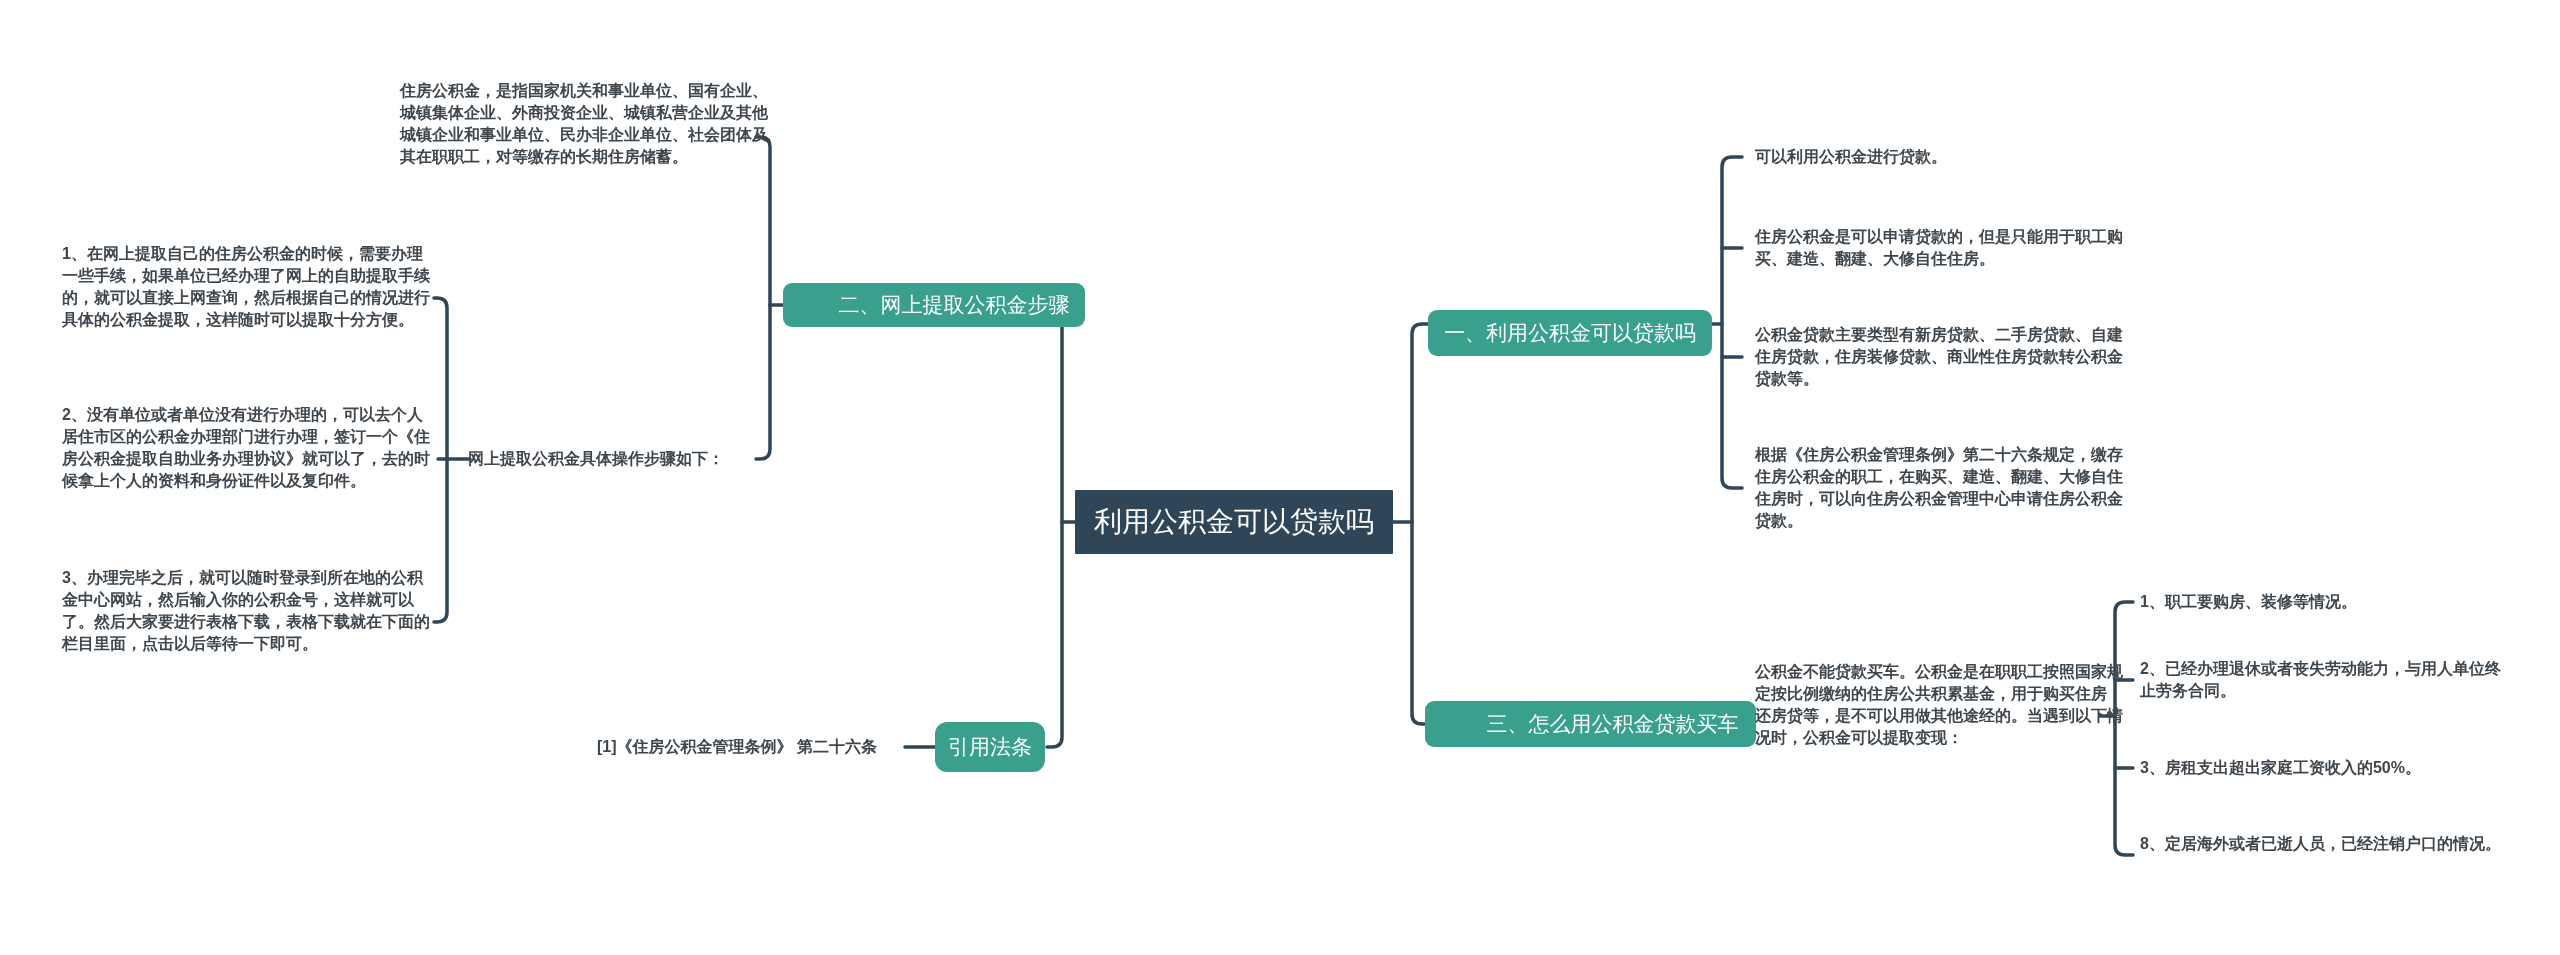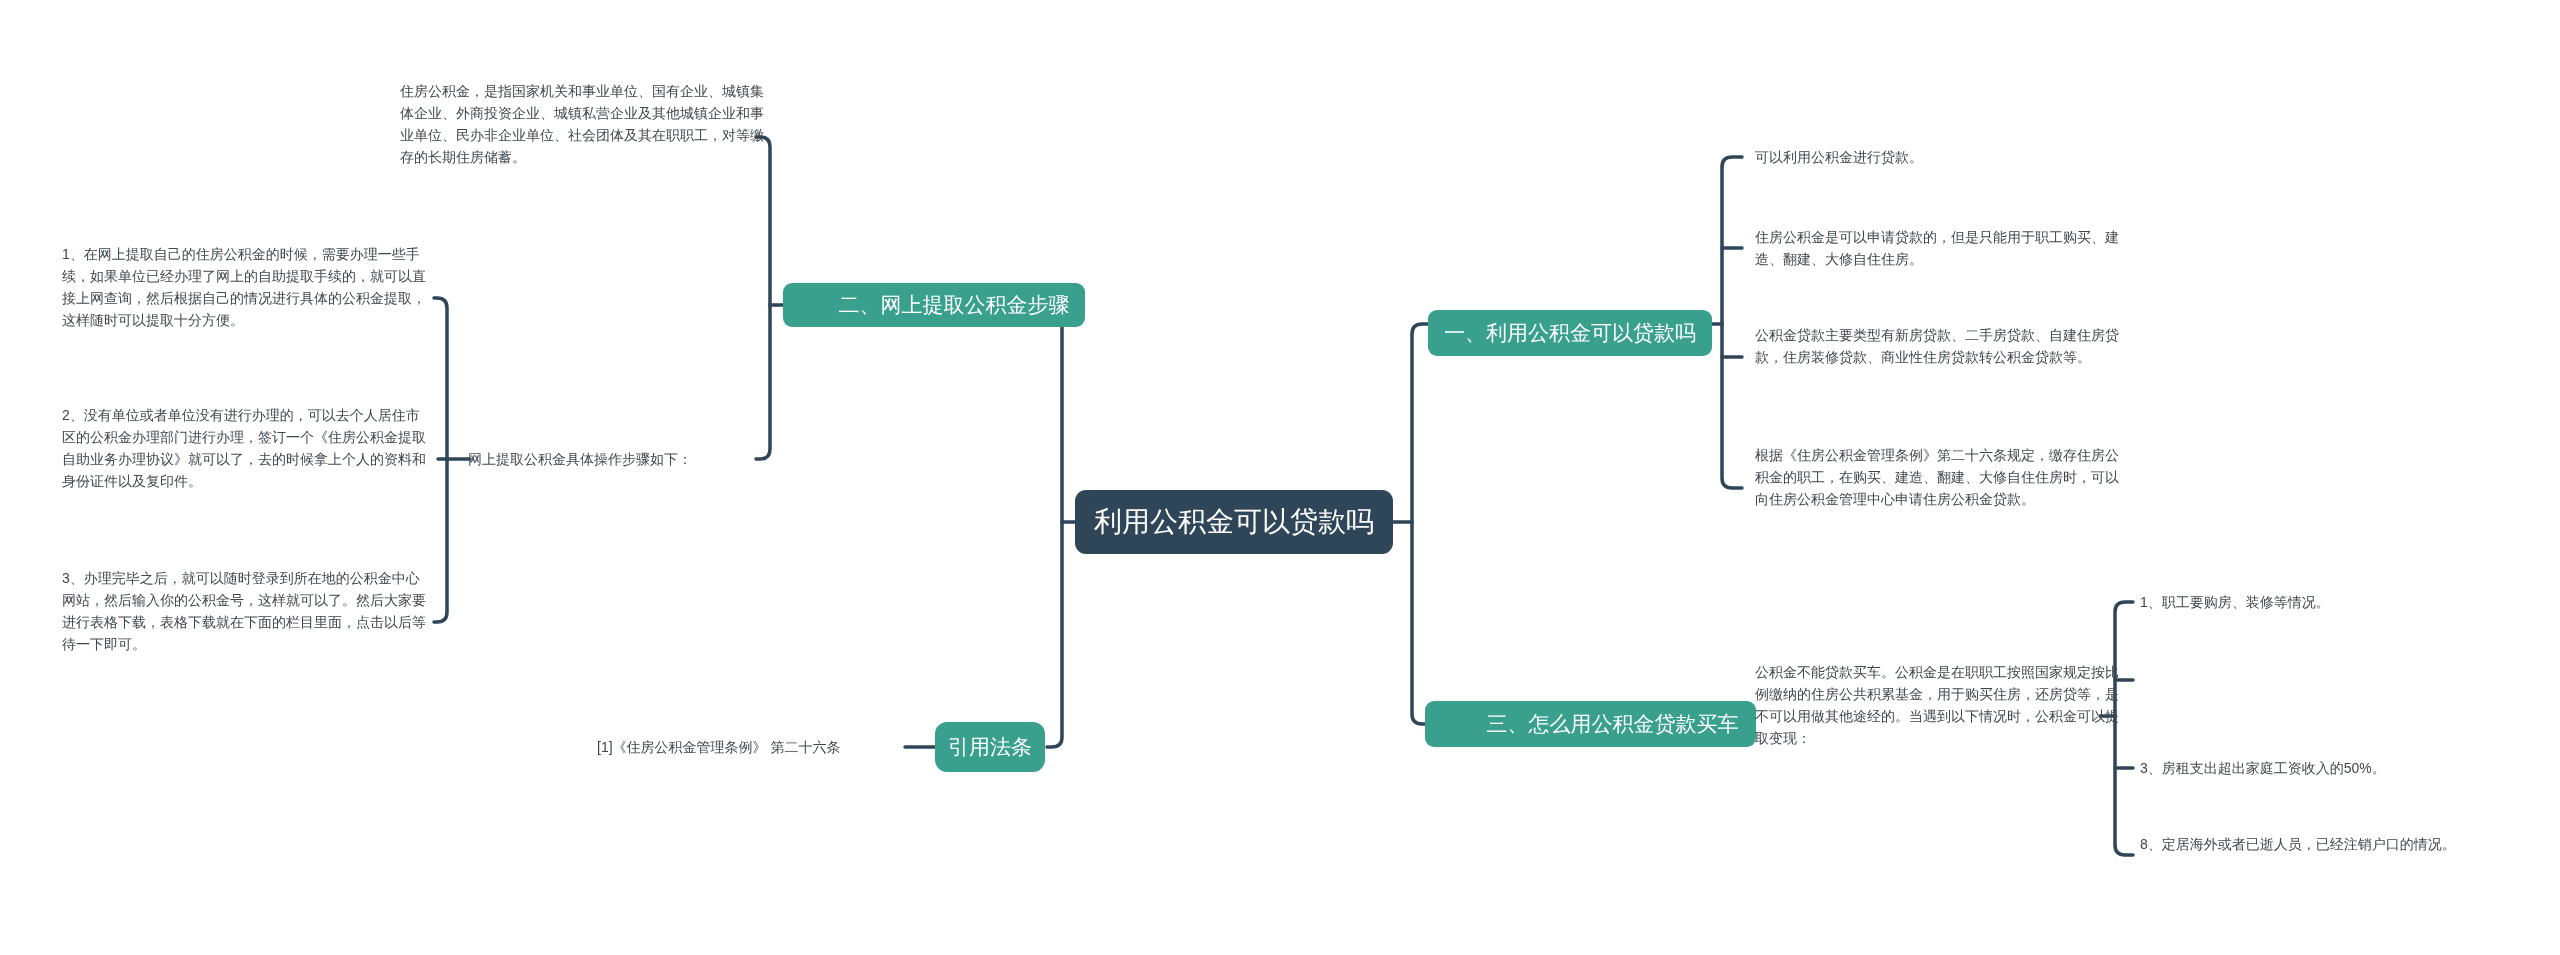--- a/index.html
+++ b/index.html
@@ -9,31 +9,31 @@
     --text:#3f474e;
   }
   html,body{margin:0;padding:0;background:#ffffff;}
   .canvas{
     position:relative;width:2560px;height:955px;background:#ffffff;overflow:hidden;
     font-family:"Liberation Sans",sans-serif;
   }
   .wires{position:absolute;left:0;top:0;width:2560px;height:955px;}
   .wires path{fill:none;stroke:var(--line);stroke-width:3.5;stroke-linecap:round;}
   .para{
-    position:absolute;color:var(--text);font-size:14px;line-height:22px;
-    text-align:left;letter-spacing:0;
+    position:absolute;color:var(--text);font-size:16px;line-height:22px;
+    text-align:left;letter-spacing:0;font-weight:bold;
   }
   .node{
     position:absolute;display:flex;align-items:center;justify-content:center;
     background:var(--node-teal);color:#ffffff;border-radius:9px;
     font-size:21px;white-space:nowrap;
   }
   .node-central{
     position:absolute;display:flex;align-items:center;justify-content:center;
-    background:var(--node-dark);color:#ffffff;border-radius:11px;
+    background:var(--node-dark);color:#ffffff;border-radius:1px;
     font-size:28px;white-space:nowrap;
   }
 </style>
 </head>
 <body>
 
 <div class="canvas">
 
   <svg class="wires" viewBox="0 0 2560 955" xmlns="http://www.w3.org/2000/svg">
 
@@ -86,16 +86,17 @@
   <div class="para" style="left:1755px;top:146px;width:368px;">可以利用公积金进行贷款。</div>
   <div class="para" style="left:1755px;top:324px;width:368px;">公积金贷款主要类型有新房贷款、二手房贷款、自建住房贷款，住房装修贷款、商业性住房贷款转公积金贷款等。</div>
   <div class="para" style="left:1755px;top:226px;width:368px;">住房公积金是可以申请贷款的，但是只能用于职工购买、建造、翻建、大修自住住房。</div>
   <div class="para" style="left:1755px;top:444px;width:368px;">根据《住房公积金管理条例》第二十六条规定，缴存住房公积金的职工，在购买、建造、翻建、大修自住住房时，可以向住房公积金管理中心申请住房公积金贷款。</div>
 
   <div class="node" style="left:1425px;top:701px;width:287px;height:46px;padding-left:44px;">三、怎么用公积金贷款买车</div>
 
   <div class="para" style="left:1755px;top:661px;width:368px;">公积金不能贷款买车。公积金是在职职工按照国家规定按比例缴纳的住房公共积累基金，用于购买住房，还房贷等，是不可以用做其他途经的。当遇到以下情况时，公积金可以提取变现：</div>
 
   <div class="para" style="left:2140px;top:591px;width:368px;">1、职工要购房、装修等情况。</div>
+  <div class="para" style="left:2140px;top:658px;width:368px;">2、已经办理退休或者丧失劳动能力，与用人单位终止劳务合同。</div>
   <div class="para" style="left:2140px;top:757px;width:368px;">3、房租支出超出家庭工资收入的50%。</div>
   <div class="para" style="left:2140px;top:833px;width:368px;">8、定居海外或者已逝人员，已经注销户口的情况。</div>
 
 </div>
 
 </body></html>

